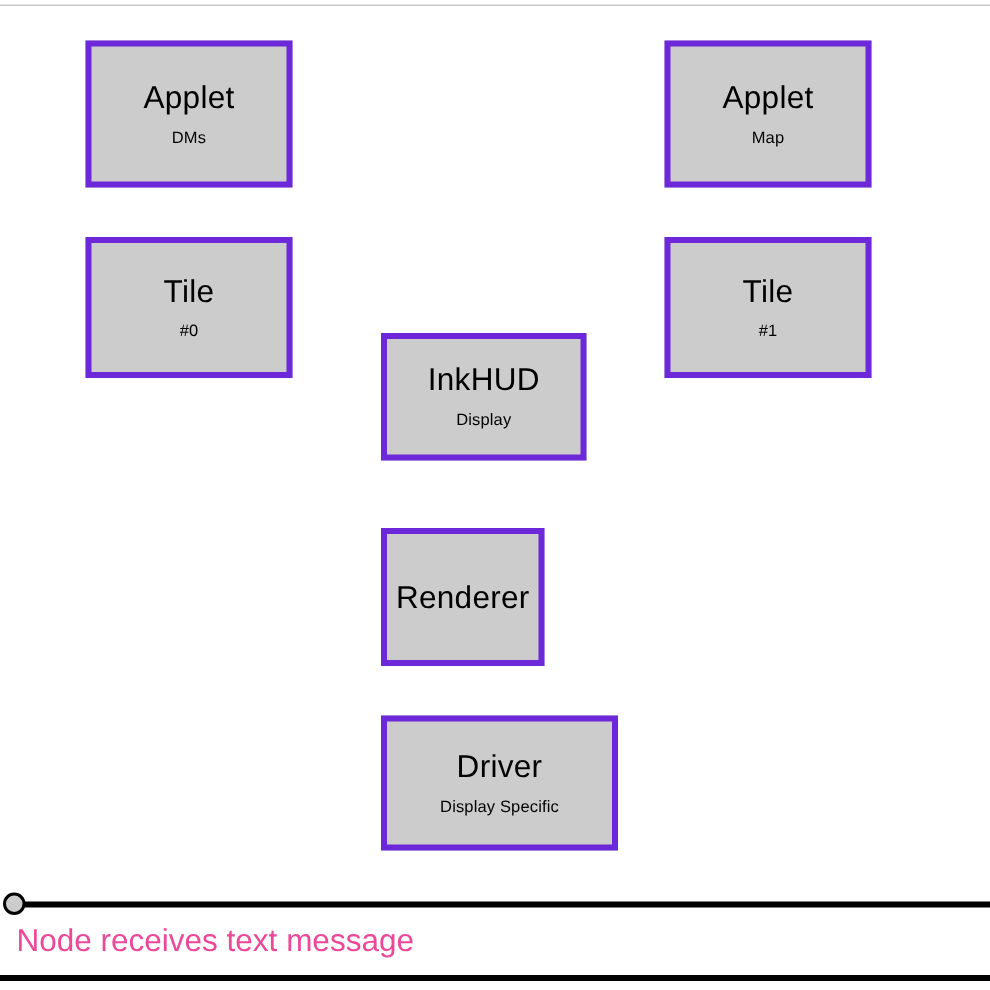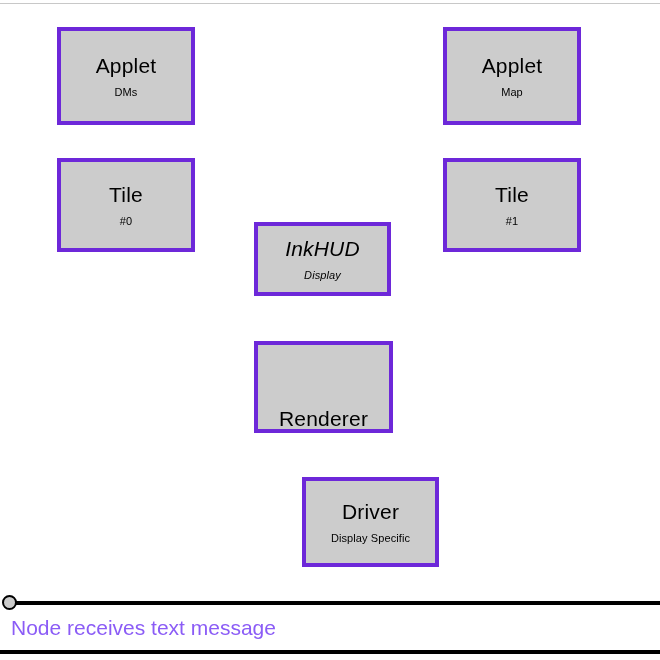--- a/index.html
+++ b/index.html
@@ -56,23 +56,23 @@
   .node.single .title {
     font-size: 21px;
     margin-top: 0;
   }
 
   
   #node-applet-dms   { left: 57px;  top: 27px;  width: 138px; height: 98px; }
   #node-applet-map   { left: 443px; top: 27px;  width: 138px; height: 98px; }
   #node-tile-0       { left: 57px;  top: 158px; width: 138px; height: 94px; }
   #node-tile-1       { left: 443px; top: 158px; width: 138px; height: 94px; }
-  #node-inkhud       { left: 254px; top: 222px; width: 137px; height: 74px; font-style: italic; }
-  #node-renderer     { left: 254px; top: 341px; width: 139px; height: 92px; justify-content: flex-end; }
-  #node-driver       { left: 254px; top: 477px; width: 137px; height: 90px; margin-left: 48px; }
+  #node-inkhud       { left: 254px; top: 222px; width: 137px; height: 85px; }
+  #node-renderer     { left: 254px; top: 352px; width: 109px; height: 92px; }
+  #node-driver       { left: 254px; top: 477px; width: 158px; height: 90px; }
 
   
   .event-line {
     position: absolute;
     left: 14px;
     top: 601px;
     width: 646px;
     height: 4px;
     background: #000000;
   }
@@ -85,21 +85,21 @@
     box-sizing: border-box;
     border-radius: 50%;
     background: #cccccc;
     border: 2px solid #000000;
   }
   .event-label {
     position: absolute;
     left: 11px;
     top: 616px;
     font-size: 21px;
-    color: #8b5cf6;
+    color: #ec4899;
     white-space: nowrap;
   }
   .bottom-rule {
     position: absolute;
     left: 0;
     top: 650px;
     width: 660px;
     height: 4px;
     background: #000000;
   }

